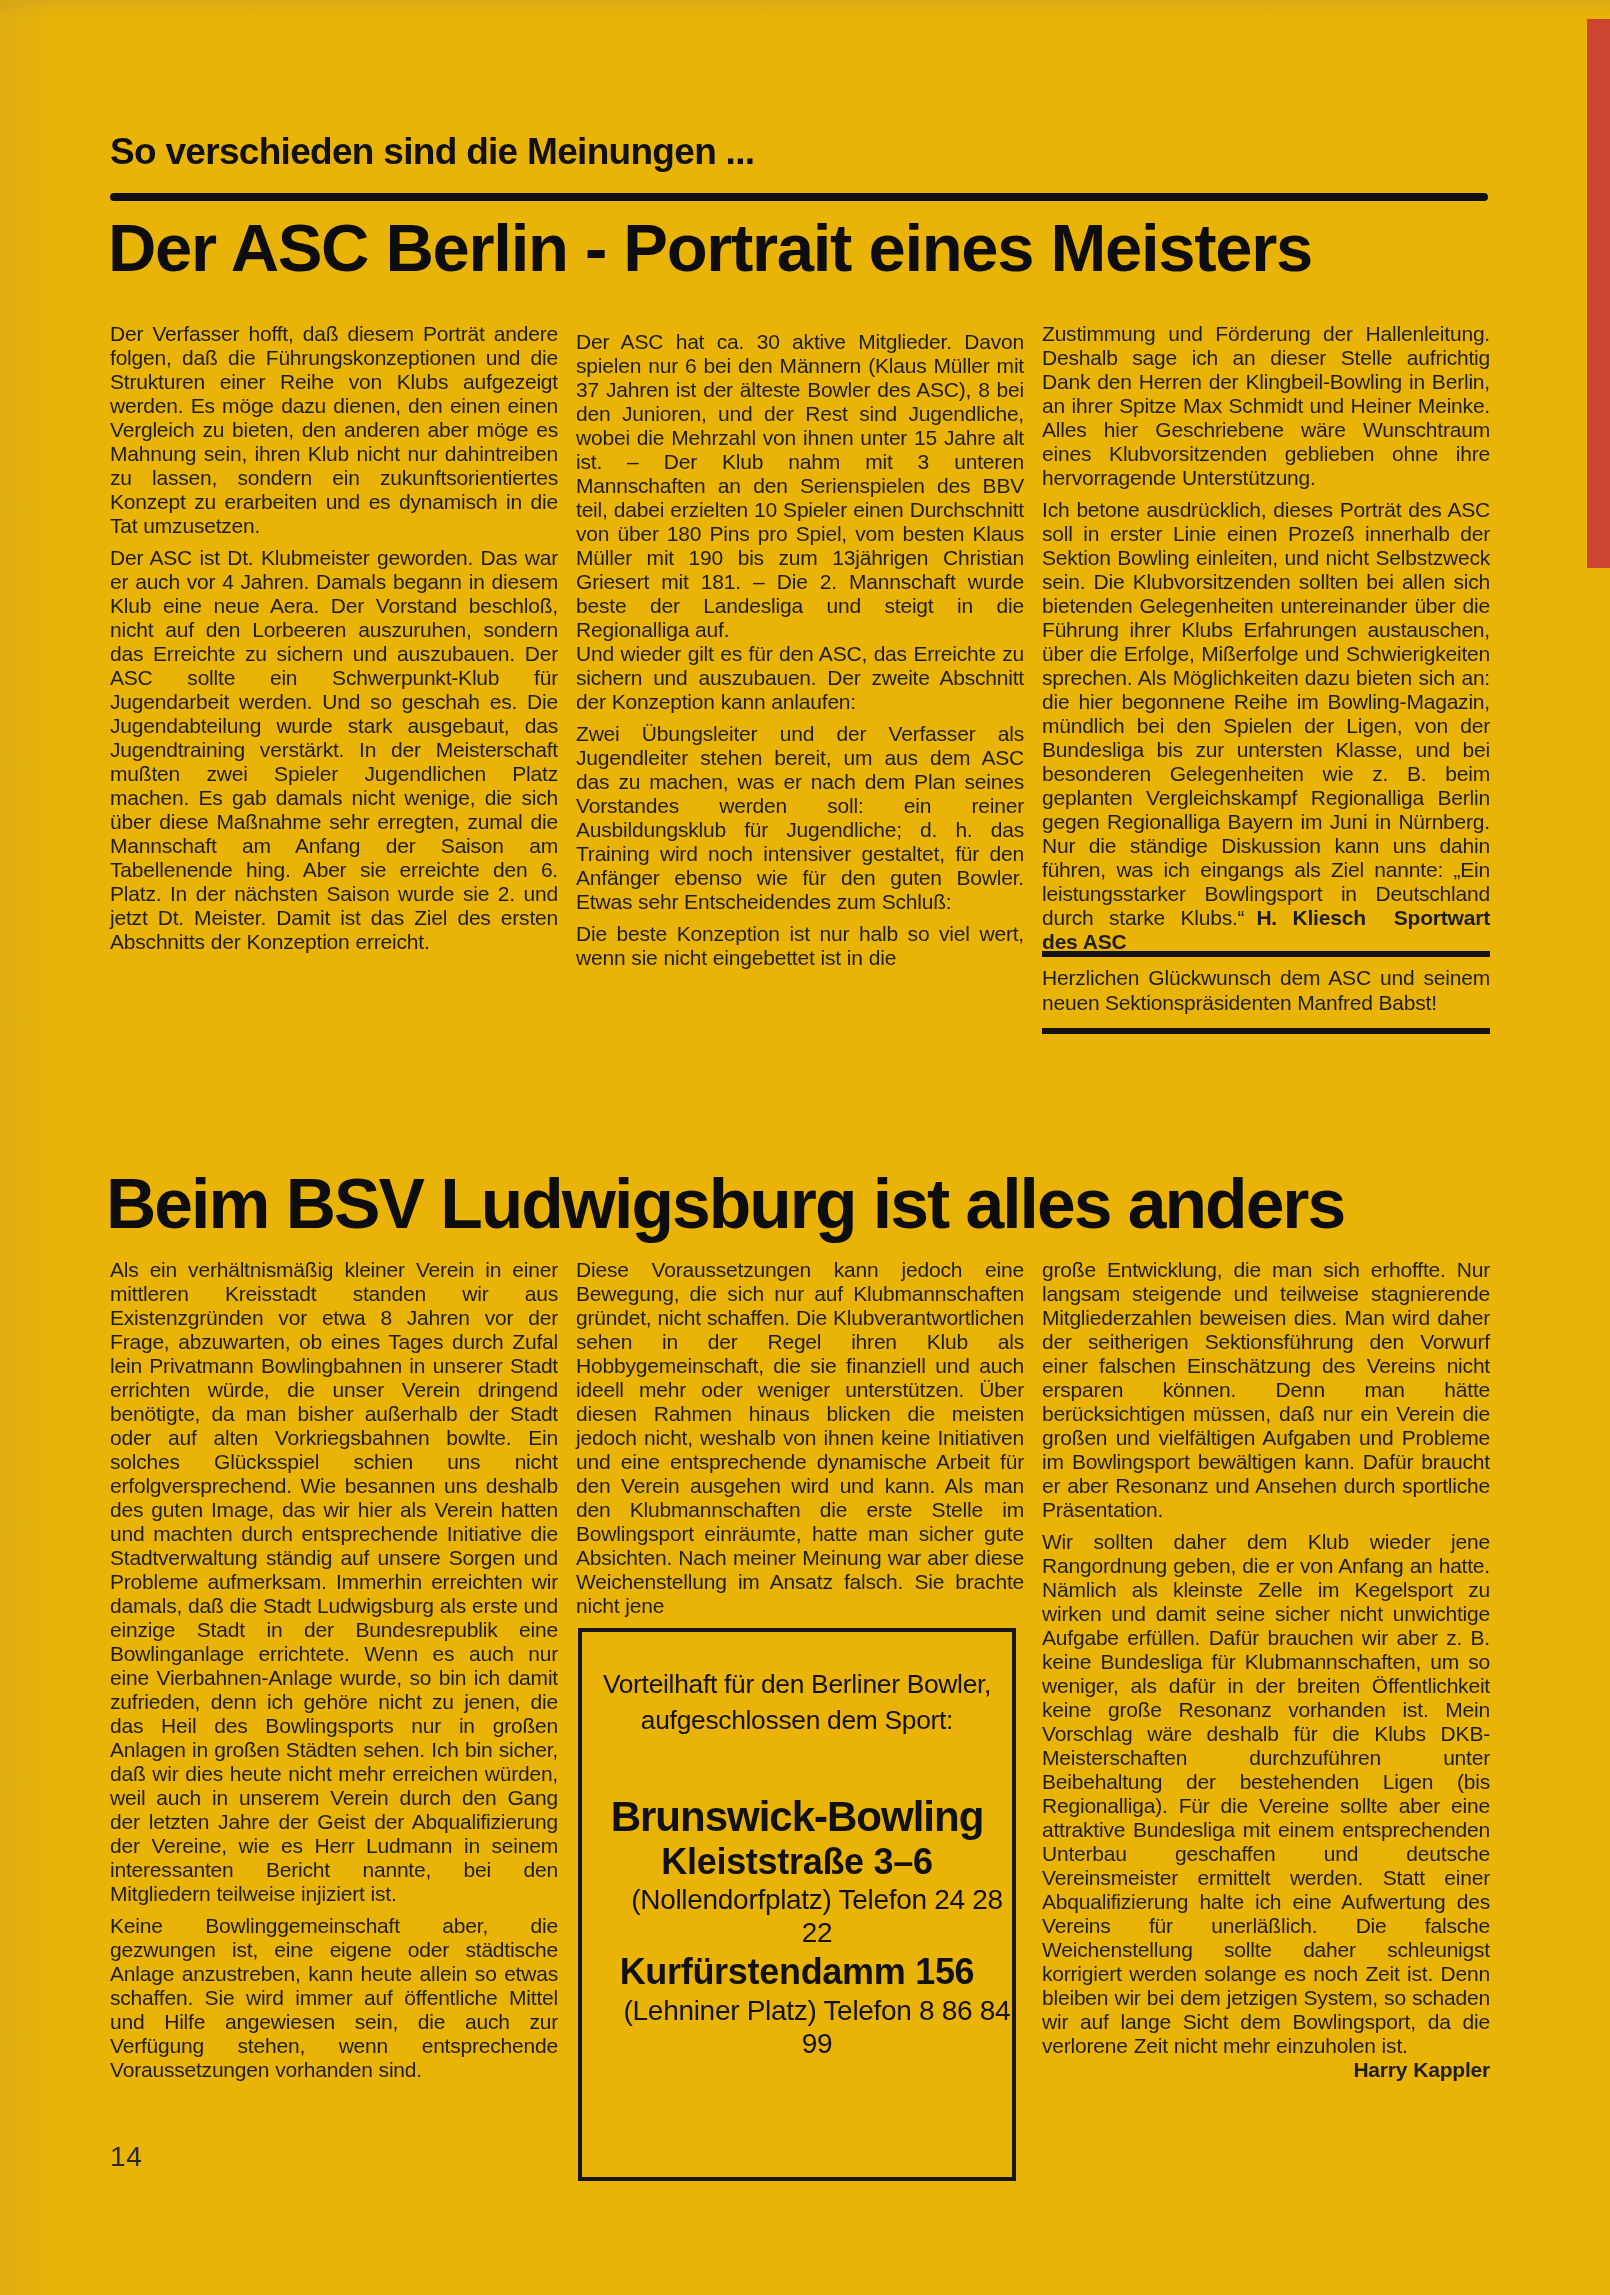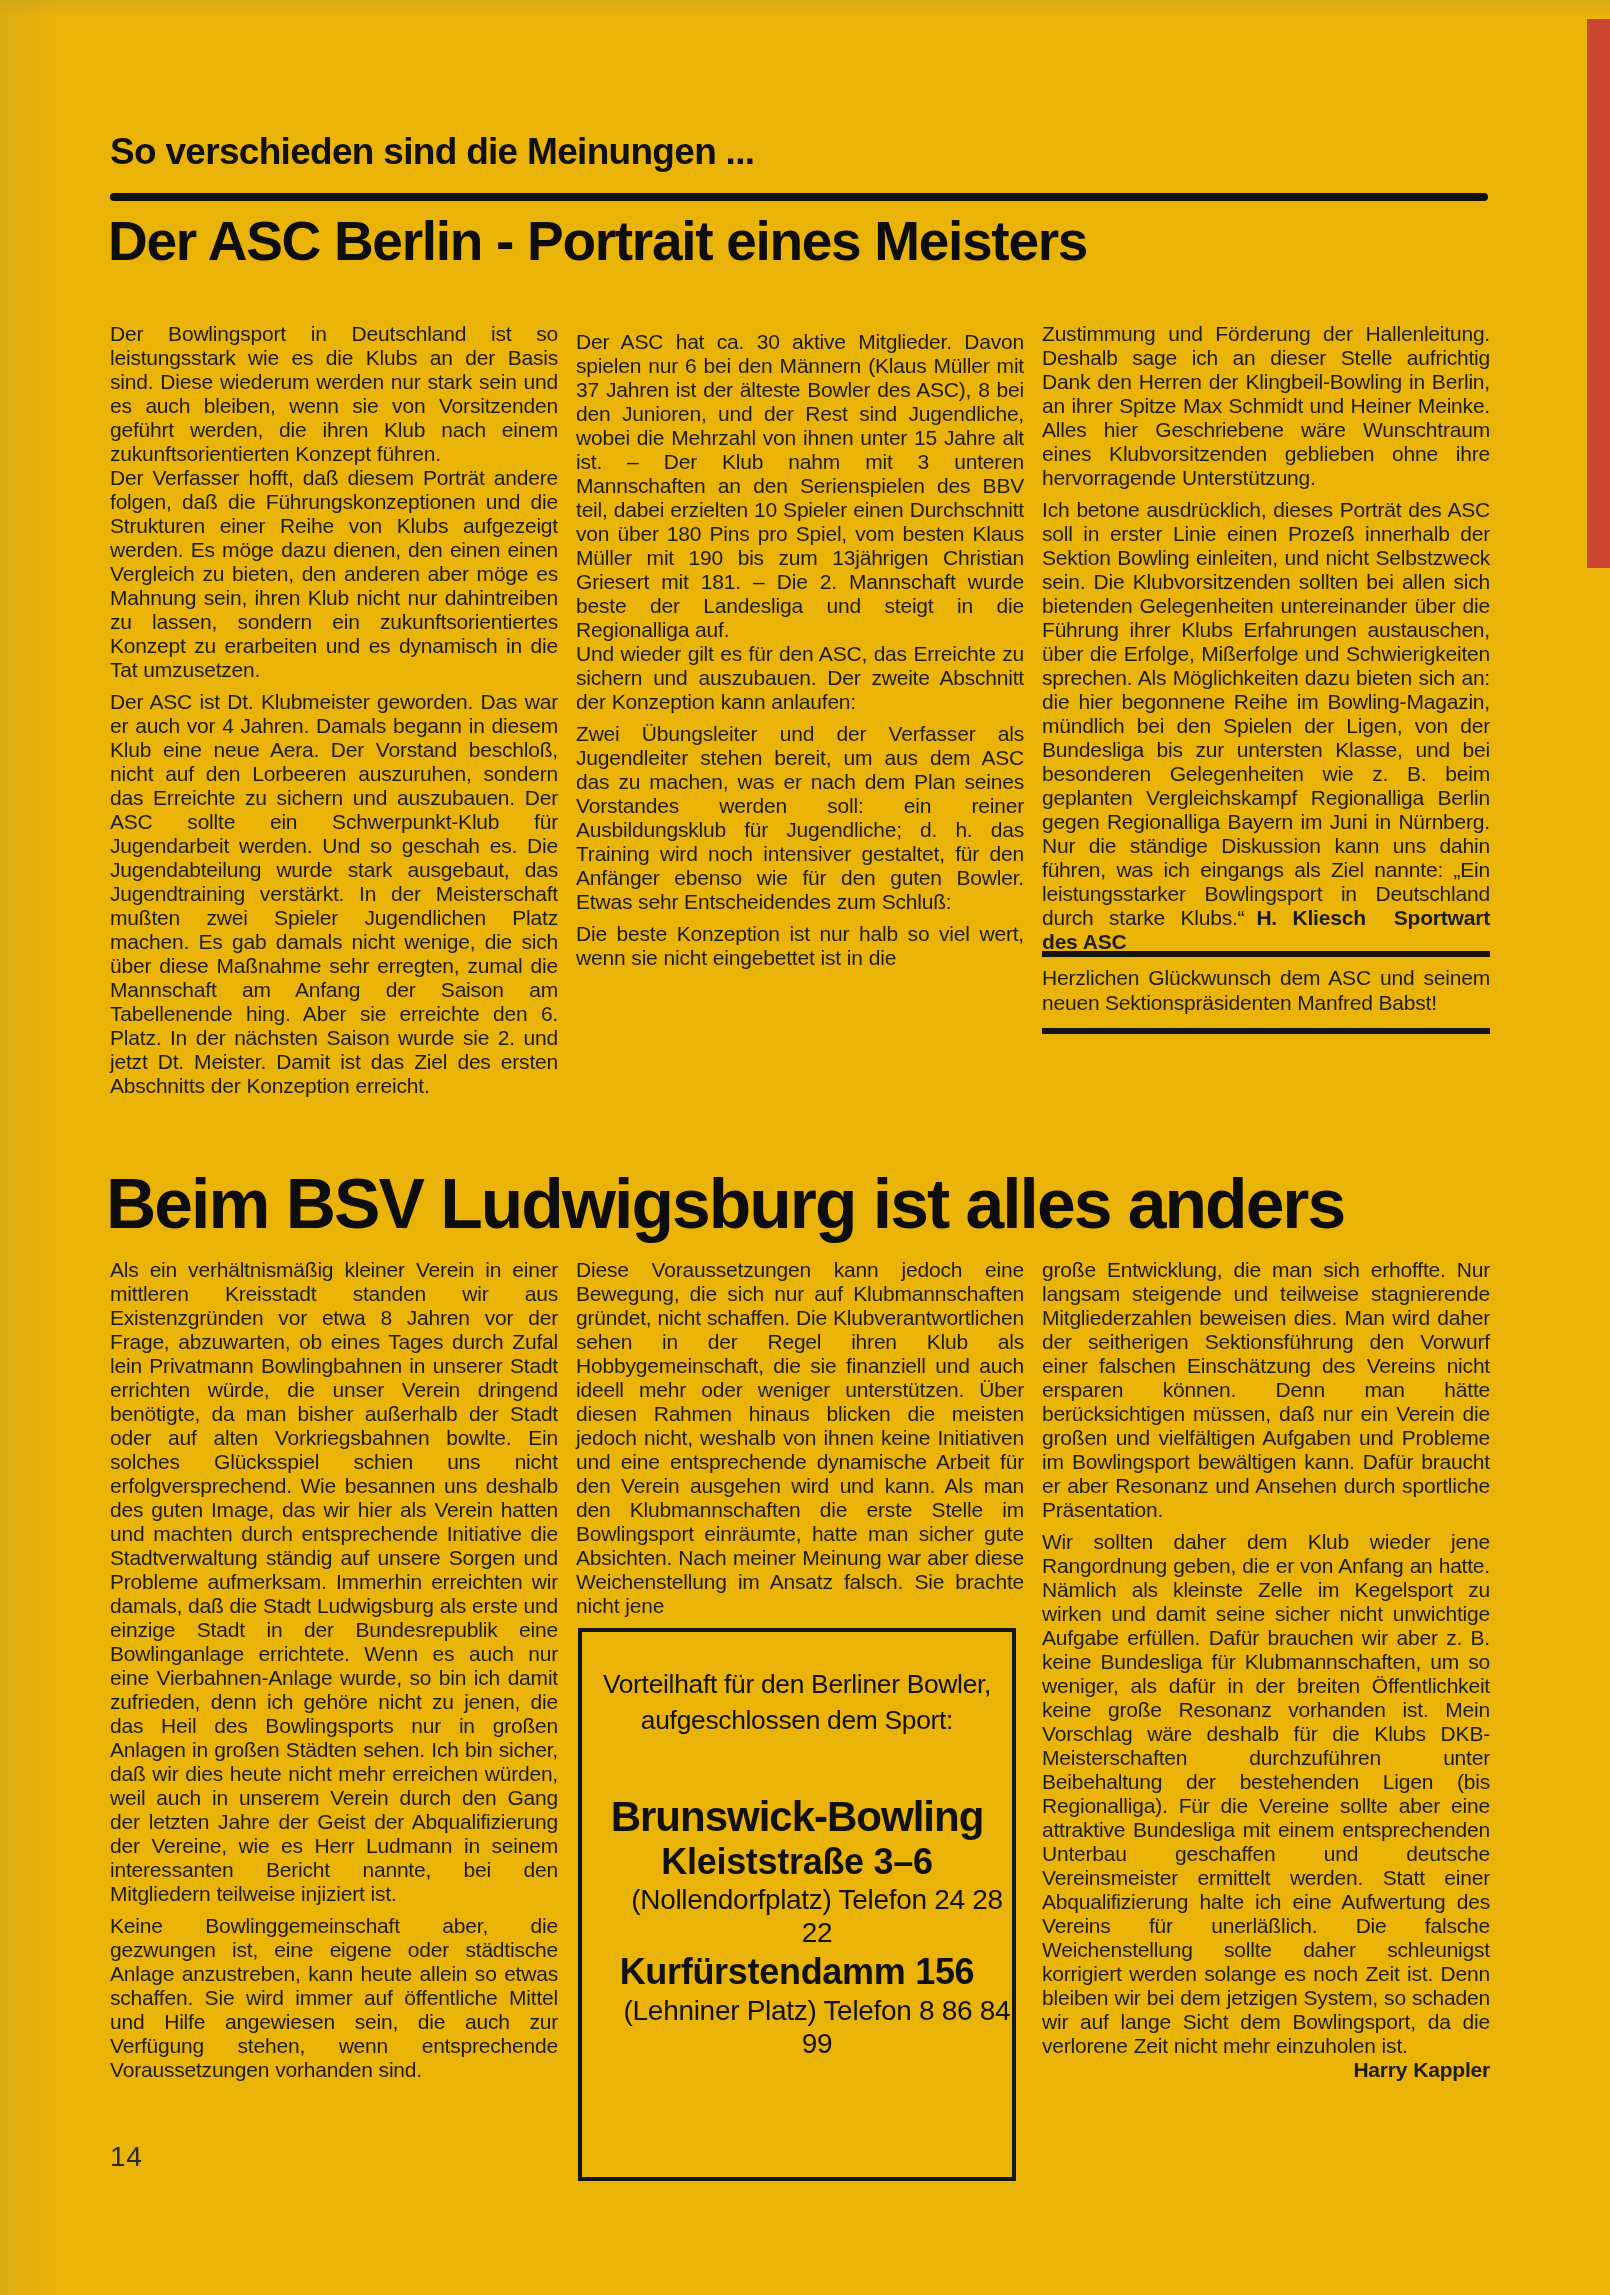--- a/index.html
+++ b/index.html
@@ -55,21 +55,21 @@
     width: 1378px;
     height: 8px;
     background: #101010;
     border-radius: 4px;
   }
   .title-1 {
     position: absolute;
     left: 108px;
     top: 209px;
     margin: 0;
-    font-size: 55px;
+    font-size: 67px;
     font-weight: bold;
     letter-spacing: -1.3px;
     color: #0d0d0d;
     white-space: nowrap;
   }
   .title-2 {
     position: absolute;
     left: 106px;
     top: 1163px;
     margin: 0;
@@ -174,21 +174,20 @@
 
   <div class="accent-bar"></div>
 
   <div class="kicker">So verschieden sind die Meinungen ...</div>
   <div class="kicker-rule"></div>
 
   <h1 class="title-1">Der ASC Berlin - Portrait eines Meisters</h1>
 
   <section>
     <div class="col a1-col cx1">
-      <p>Der Bowlingsport in Deutschland ist so leistungsstark wie es die Klubs an der Basis sind. Diese wiederum werden nur stark sein und es auch bleiben, wenn sie von Vorsitzenden geführt werden, die ihren Klub nach einem zukunftsorientierten Konzept führen.</p>
       <p>Der Verfasser hofft, daß diesem Porträt andere folgen, daß die Führungskonzeptionen und die Strukturen einer Reihe von Klubs aufgezeigt werden. Es möge dazu dienen, den einen einen Vergleich zu bieten, den anderen aber möge es Mahnung sein, ihren Klub nicht nur dahintreiben zu lassen, sondern ein zukunftsorientiertes Konzept zu erarbeiten und es dynamisch in die Tat umzusetzen.</p>
       <p class="gap">Der ASC ist Dt. Klubmeister geworden. Das war er auch vor 4 Jahren. Damals begann in diesem Klub eine neue Aera. Der Vorstand beschloß, nicht auf den Lorbeeren auszuruhen, sondern das Erreichte zu sichern und auszubauen. Der ASC sollte ein Schwerpunkt-Klub für Jugendarbeit werden. Und so geschah es. Die Jugendabteilung wurde stark ausgebaut, das Jugendtraining verstärkt. In der Meisterschaft mußten zwei Spieler Jugendlichen Platz machen. Es gab damals nicht wenige, die sich über diese Maßnahme sehr erregten, zumal die Mannschaft am Anfang der Saison am Tabellenende hing. Aber sie erreichte den 6. Platz. In der nächsten Saison wurde sie 2. und jetzt Dt. Meister. Damit ist das Ziel des ersten Abschnitts der Konzeption erreicht.</p>
     </div>
     <div class="col a1-col cx2">
       <p class="gap">Der ASC hat ca. 30 aktive Mitglieder. Davon spielen nur 6 bei den Männern (Klaus Müller mit 37 Jahren ist der älteste Bowler des ASC), 8 bei den Junioren, und der Rest sind Jugendliche, wobei die Mehrzahl von ihnen unter 15 Jahre alt ist. – Der Klub nahm mit 3 unteren Mannschaften an den Serienspielen des BBV teil, dabei erzielten 10 Spieler einen Durchschnitt von über 180 Pins pro Spiel, vom besten Klaus Müller mit 190 bis zum 13jährigen Christian Griesert mit 181. – Die 2. Mannschaft wurde beste der Landesliga und steigt in die Regionalliga auf.</p>
       <p>Und wieder gilt es für den ASC, das Erreichte zu sichern und auszubauen. Der zweite Abschnitt der Konzeption kann anlaufen:</p>
       <p class="gap">Zwei Übungsleiter und der Verfasser als Jugendleiter stehen bereit, um aus dem ASC das zu machen, was er nach dem Plan seines Vorstandes werden soll: ein reiner Ausbildungsklub für Jugendliche; d. h. das Training wird noch intensiver gestaltet, für den Anfänger ebenso wie für den guten Bowler. Etwas sehr Entscheidendes zum Schluß:</p>
       <p class="gap">Die beste Konzeption ist nur halb so viel wert, wenn sie nicht eingebettet ist in die</p>
     </div>
     <div class="col a1-col cx3">

